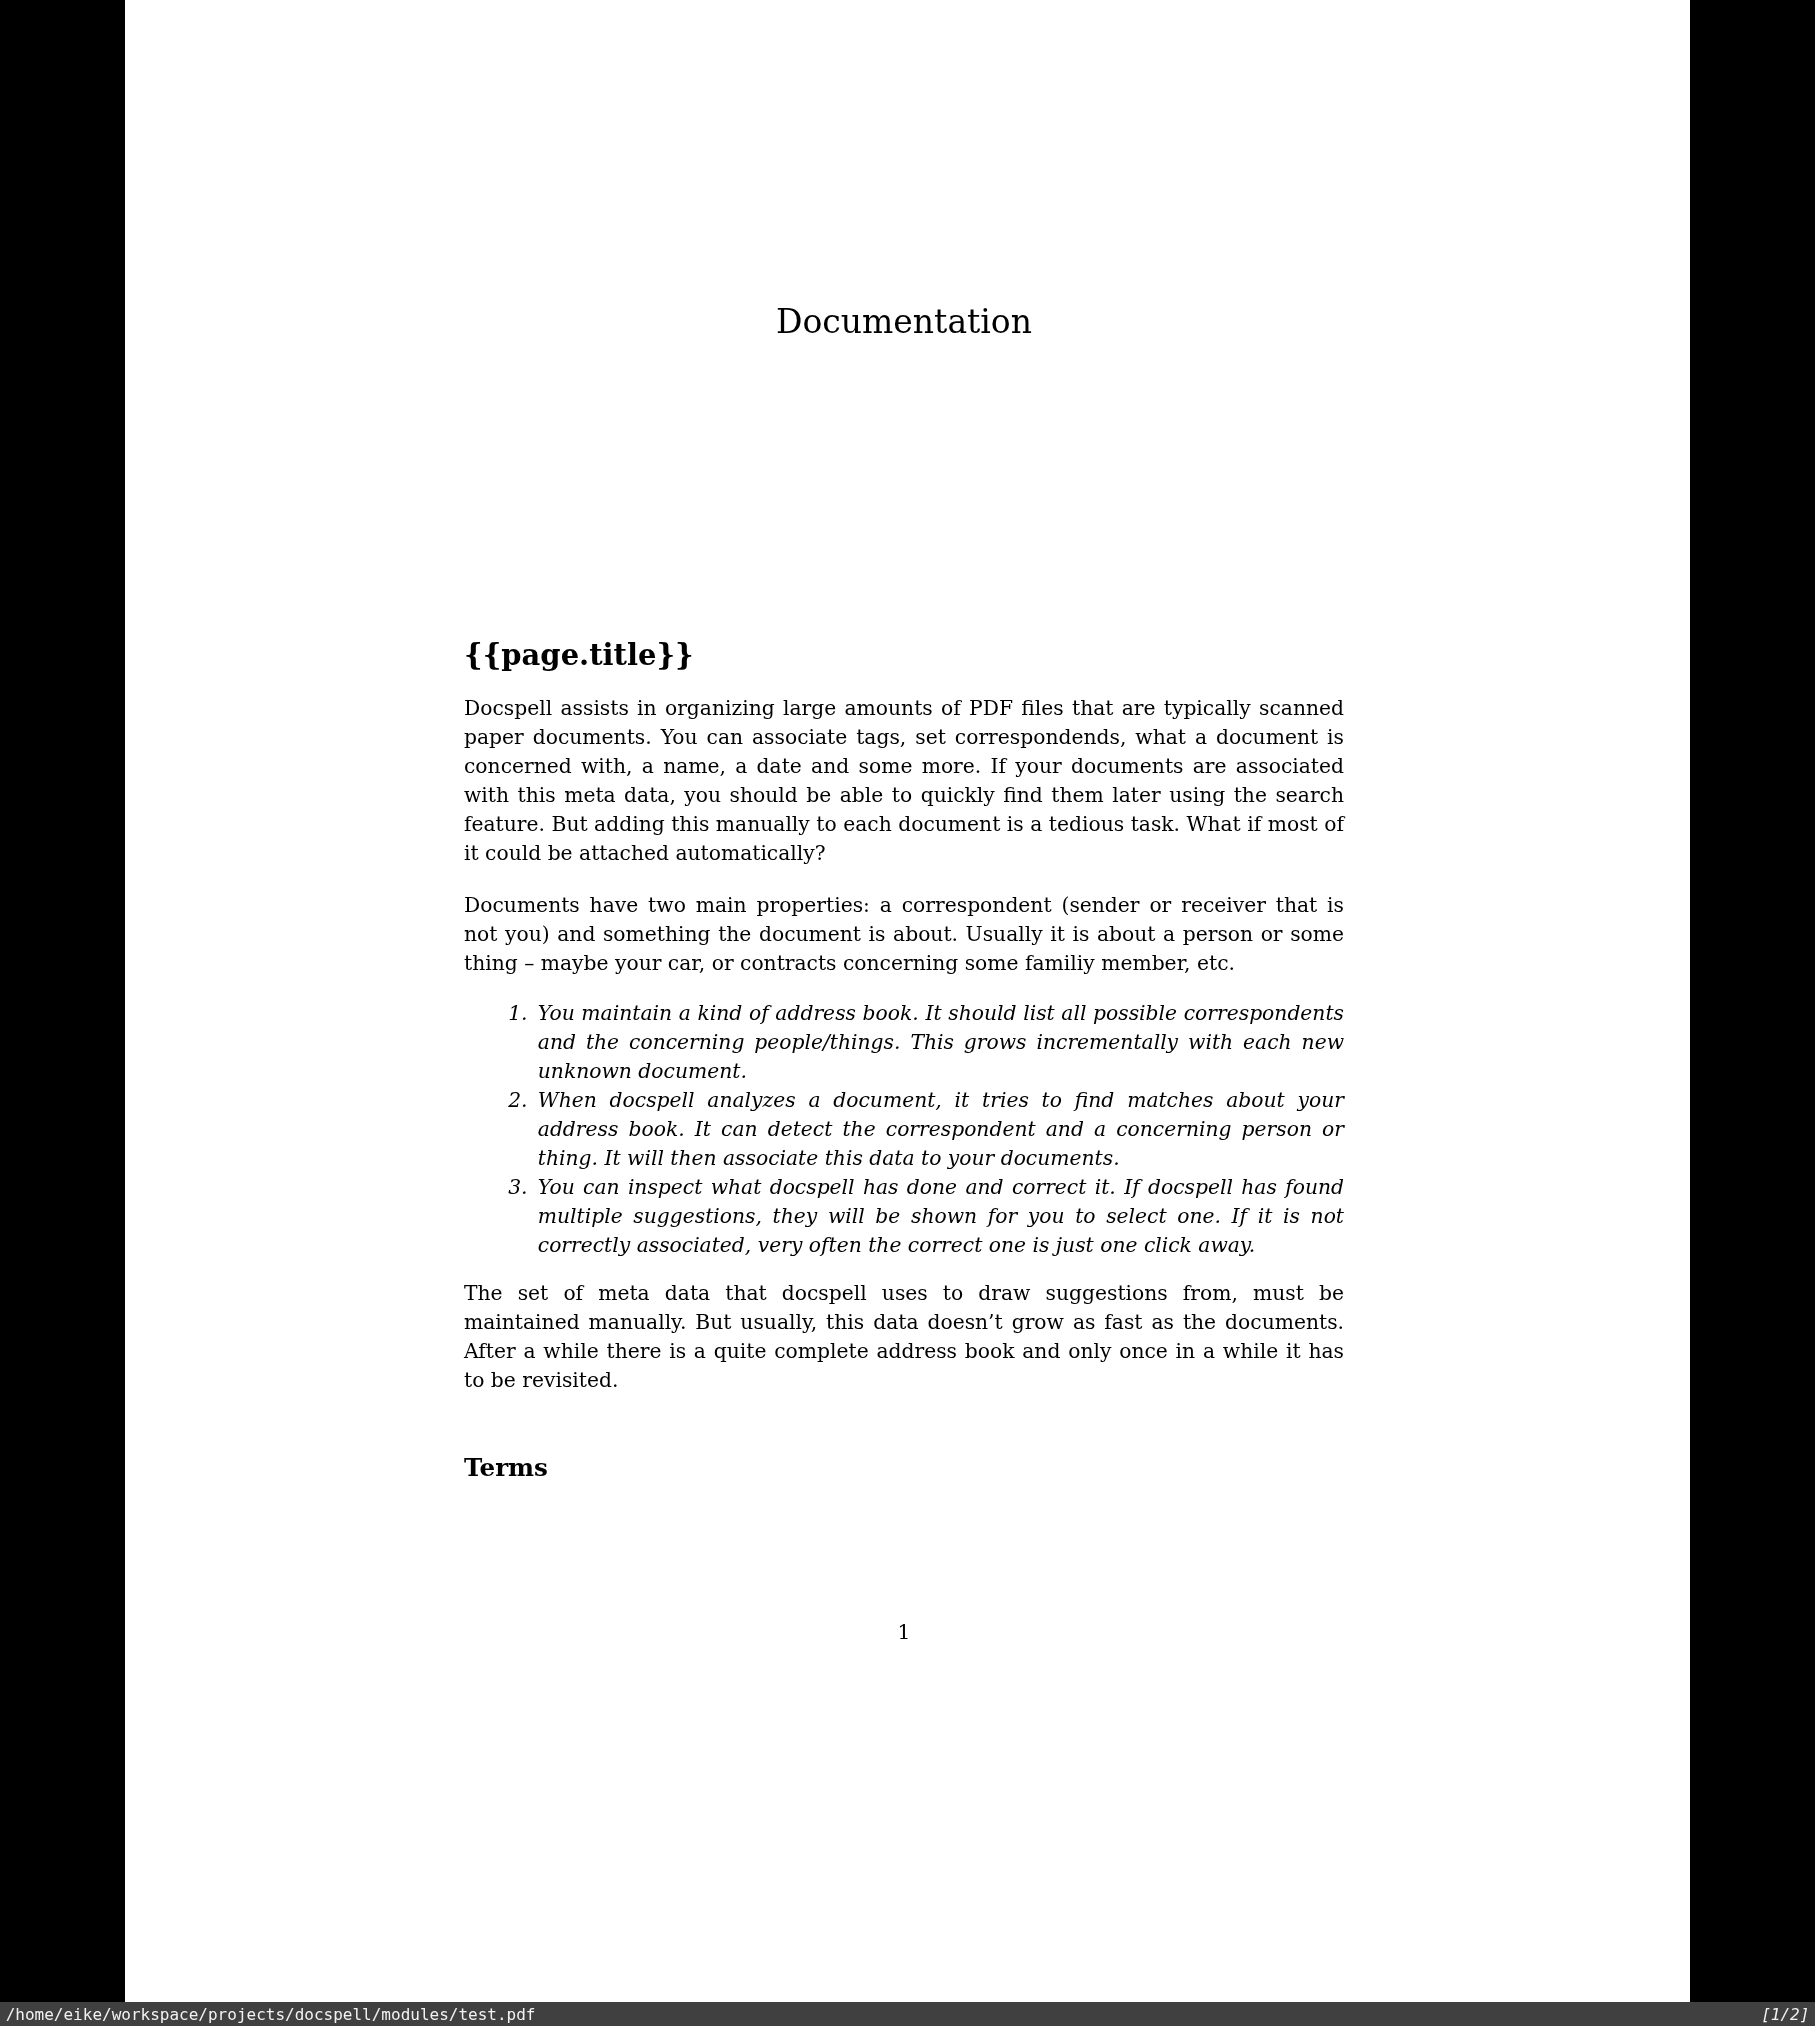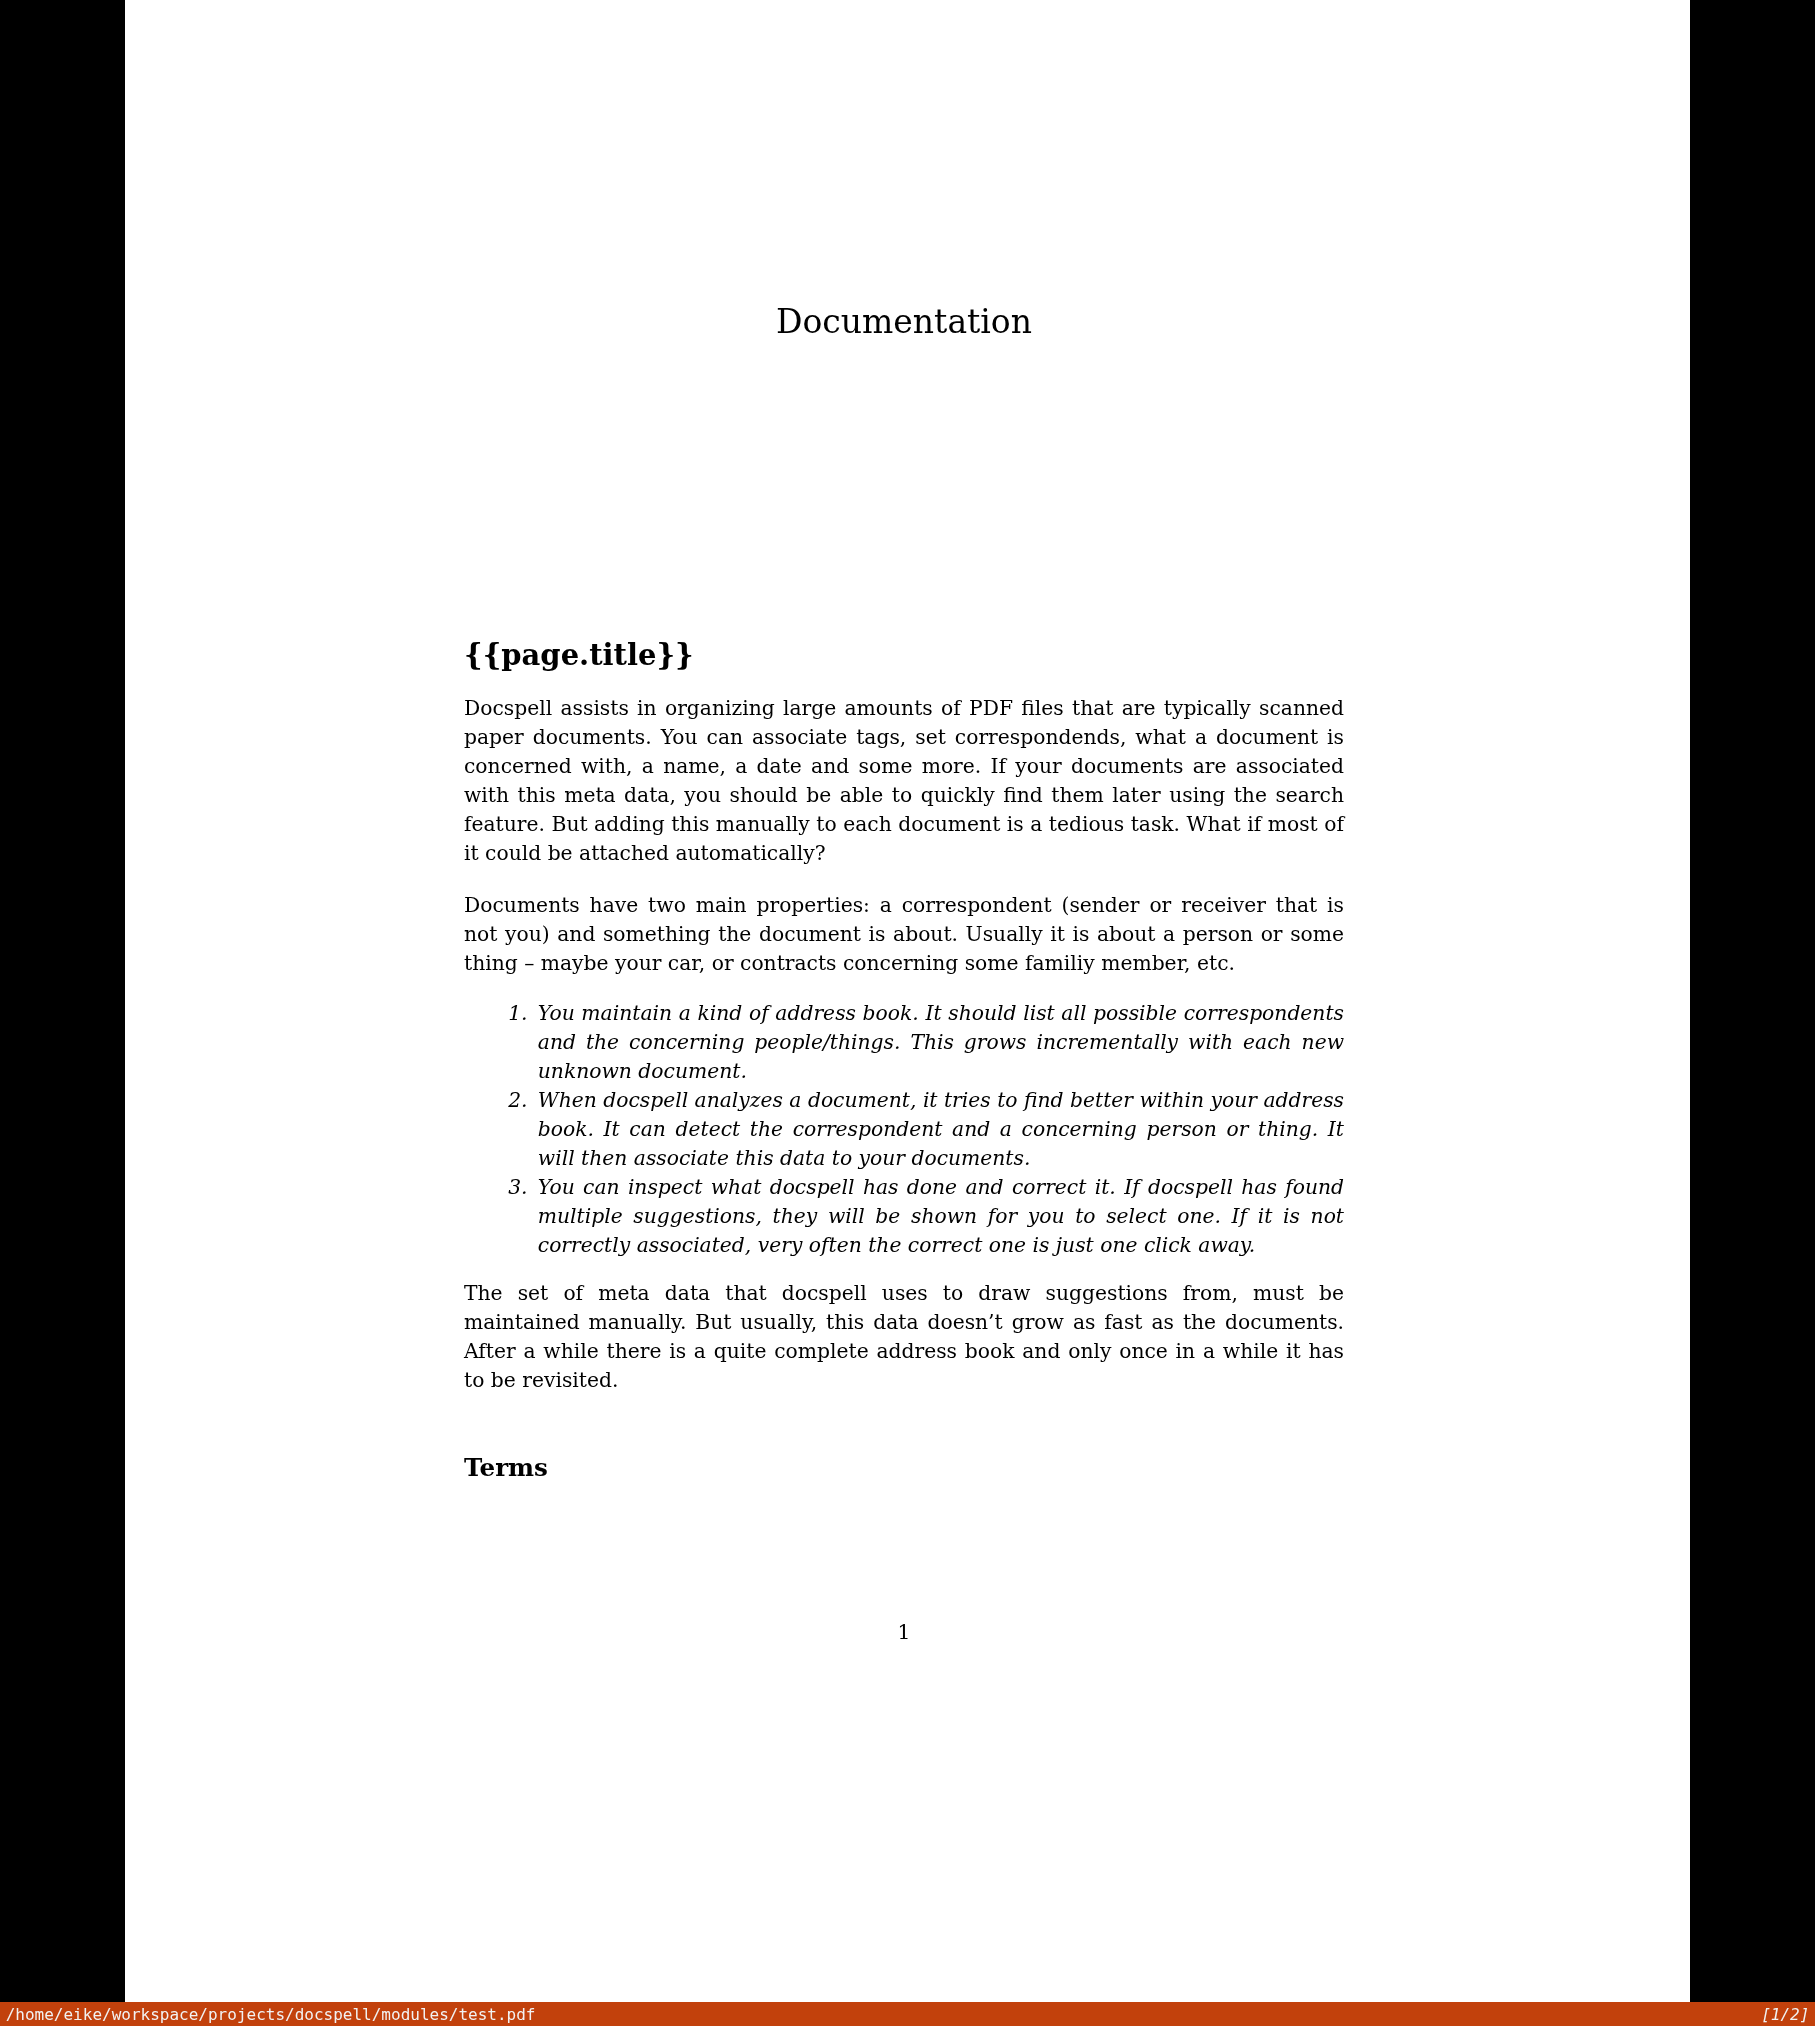--- a/index.html
+++ b/index.html
@@ -83,21 +83,21 @@
     font-size: 20.3px;
     line-height: 26.5px;
   }
   
   .statusbar {
     position: absolute;
     left: 0;
     top: 2002px;
     width: 1815px;
     height: 24.6px;
-    background: #c2410c;
+    background: #404040;
     color: #f2f2f2;
     font-family: "DejaVu Sans Mono", monospace;
     font-size: 16px;
     display: flex;
     justify-content: space-between;
     align-items: center;
     padding: 0 5.7px;
     box-sizing: border-box;
   }
   .statusbar .path { white-space: nowrap; }
@@ -115,21 +115,21 @@
 
       <div class="h-section">{{page.title}}</div>
 
       <p class="body-par">Docspell assists in organizing large amounts of PDF files that are typically scanned paper documents. You can associate tags, set correspondends, what a document is concerned with, a name, a date and some more. If your documents are associated with this meta data, you should be able to quickly find them later using the search feature. But adding this manually to each document is a tedious task. What if most of it could be attached automatically?</p>
 
 
       <p class="body-par">Documents have two main properties: a correspondent (sender or receiver that is not you) and something the document is about. Usually it is about a person or some thing – maybe your car, or contracts concerning some familiy member, etc.</p>
 
       <ol class="steps">
         <li>You maintain a kind of address book. It should list all possible correspondents and the concerning people/things. This grows incrementally with each new unknown document.</li>
-        <li>When docspell analyzes a document, it tries to find better within your address book. It can detect the correspondent and a concerning person or thing. It will then associate this data to your documents.</li>
+        <li>When docspell analyzes a document, it tries to find matches about your address book. It can detect the correspondent and a concerning person or thing. It will then associate this data to your documents.</li>
         <li>You can inspect what docspell has done and correct it. If docspell has found multiple suggestions, they will be shown for you to select one. If it is not correctly associated, very often the correct one is just one click away.</li>
       </ol>
 
       <p class="body-par after-list">The set of meta data that docspell uses to draw suggestions from, must be maintained manually. But usually, this data doesn’t grow as fast as the documents. After a while there is a quite complete address book and only once in a while it has to be revisited.</p>
 
       <div class="h-sub terms">Terms</div>
 
 
       <div class="page-number">1</div>
 

